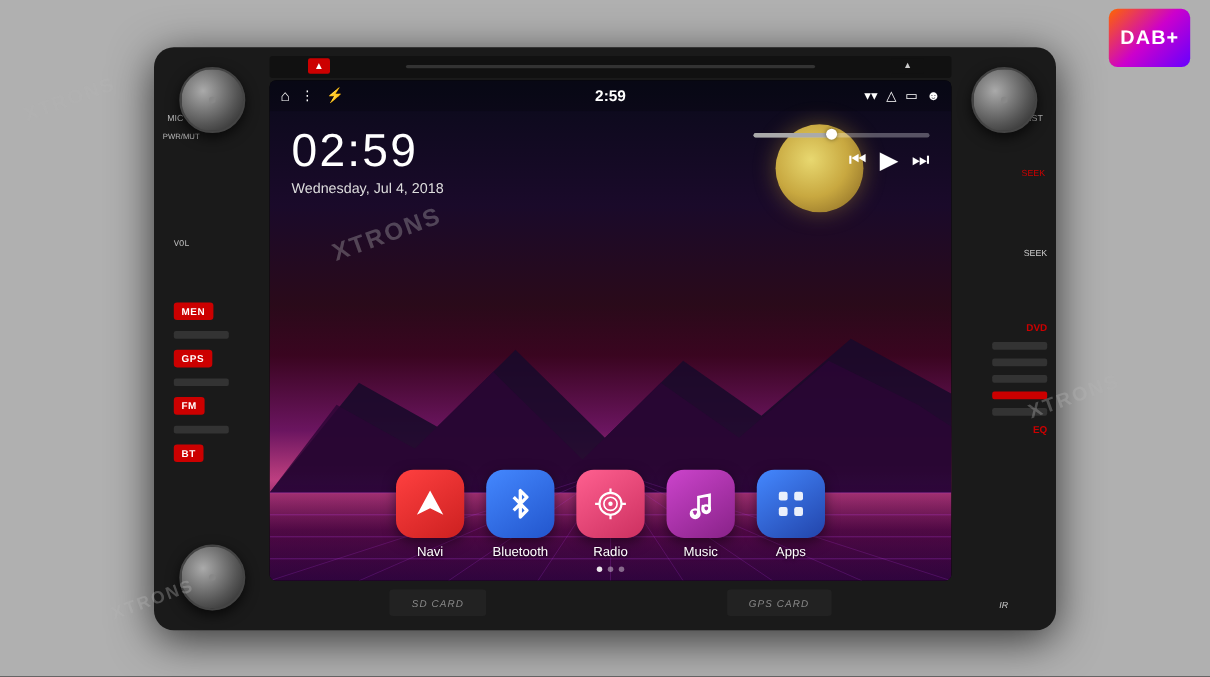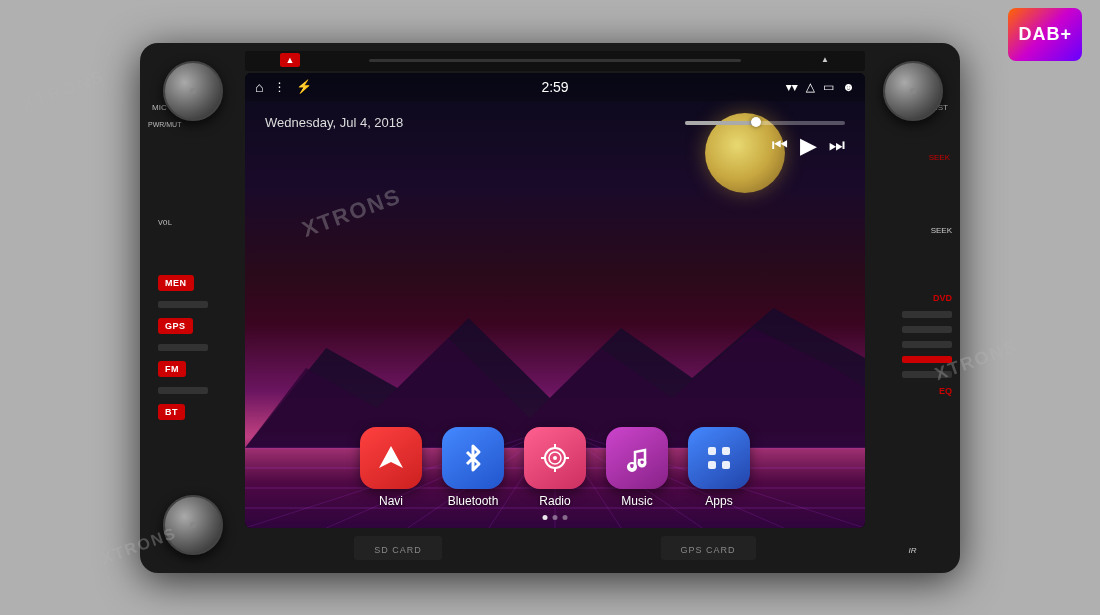--- a/index.html
+++ b/index.html
@@ -273,21 +273,21 @@
     }
 
     .status-usb-icon {
       color: white;
       font-size: 13px;
     }
 
     .status-time {
       color: white;
       font-size: 14px;
-      font-weight: normal;
+      font-weight: bold;
       position: absolute;
       left: 50%;
       transform: translateX(-50%);
     }
 
     .status-right {
       display: flex;
       align-items: center;
       gap: 8px;
     }
@@ -455,20 +455,21 @@
       height: 30px;
       display: flex;
       align-items: center;
       justify-content: space-around;
     }
 
     .slot-label {
       color: #888;
       font-size: 9px;
       letter-spacing: 1px;
+      font-style: italic;
     }
 
     .slot-area {
       background: #222;
       border-radius: 3px;
       padding: 3px 20px;
     }
 
     
     .mic-label {
@@ -668,20 +669,21 @@
         <div class="status-time">2:59</div>
         <div class="status-right">
           <span class="status-wifi-icon">▾▾</span>
           <span class="status-triangle-icon">△</span>
           <span class="status-rect-icon">▭</span>
           <span class="status-android-icon">☻</span>
         </div>
       </div>
 
       <div class="clock-area">
+        <div class="clock-time">02:59</div>
         <div class="clock-date">Wednesday, Jul 4, 2018</div>
       </div>
 
       <div class="music-player">
         <div class="progress-bar-wrap">
           <div class="progress-bar-fill"></div>
         </div>
         <div class="player-controls">
           <span class="ctrl-btn">⏮</span>
           <span class="ctrl-play">▶</span>

